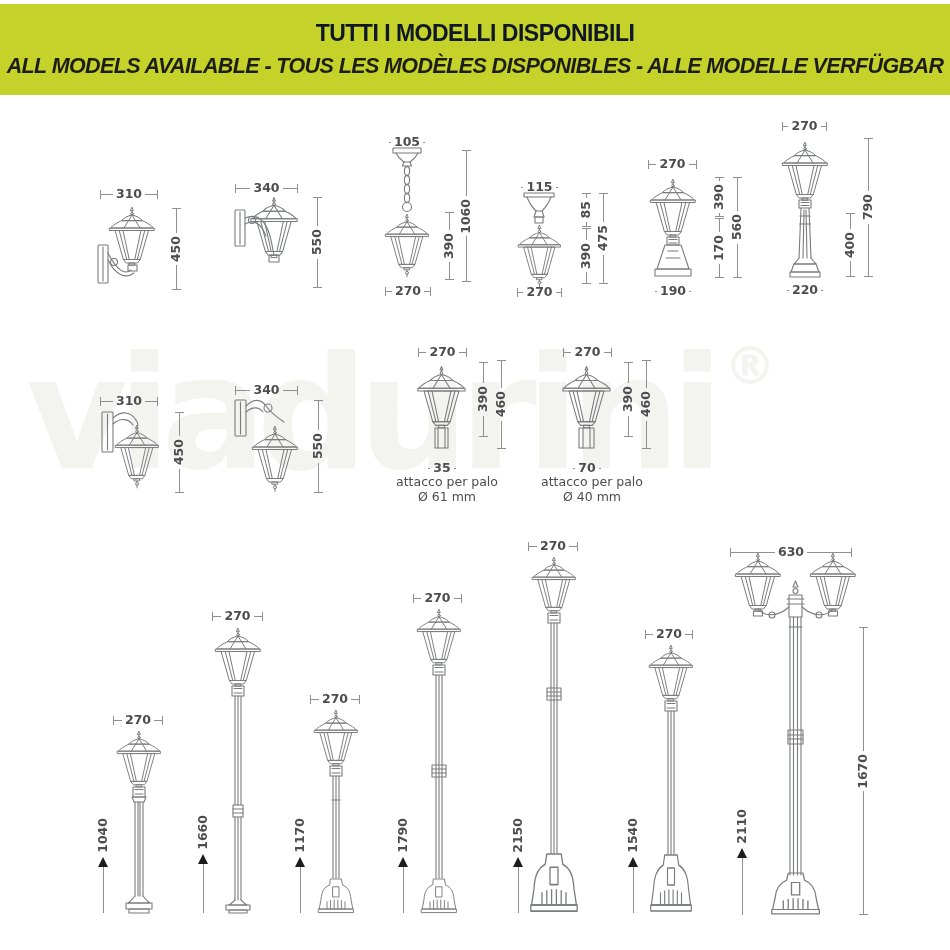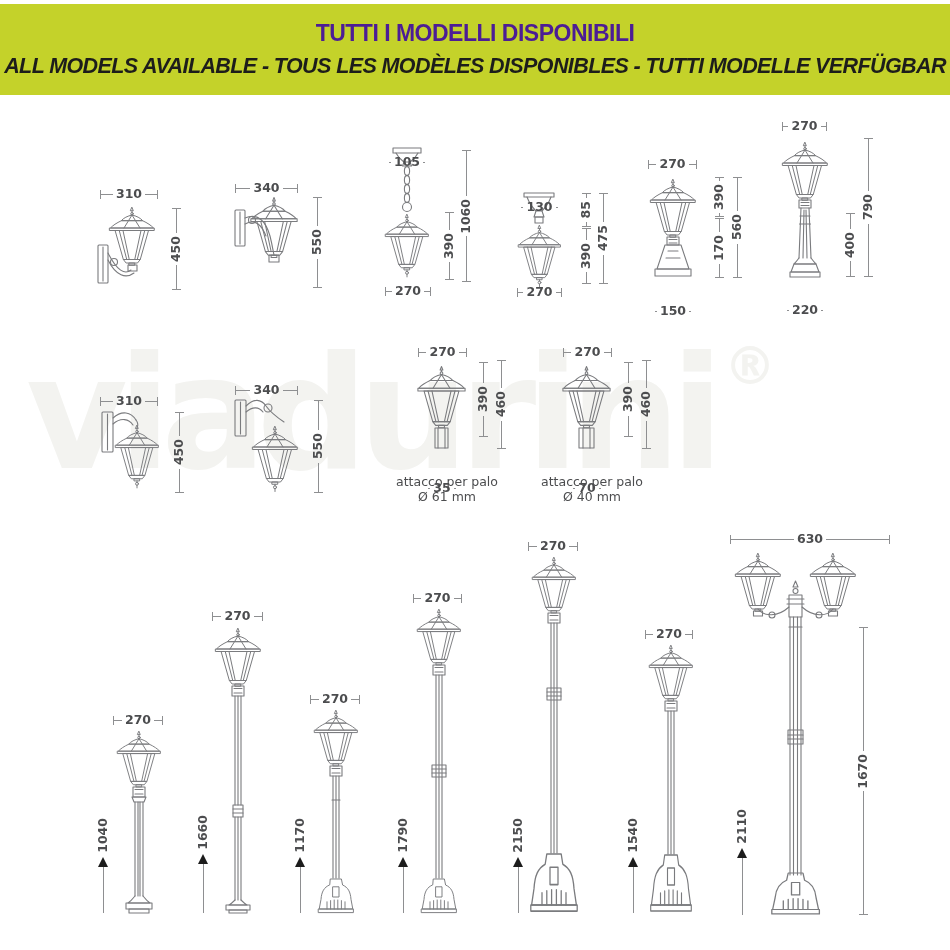--- a/index.html
+++ b/index.html
@@ -2,42 +2,42 @@
 <html><head>
 <meta charset="utf-8">
 <style>
   html,body{margin:0;padding:0;background:#fff;}
   .page{position:relative;width:950px;height:950px;background:#fff;overflow:hidden;
         font-family:"DejaVu Sans",sans-serif;}
   
   .header{position:absolute;left:0;top:4px;width:950px;height:91px;background:#c4d22a;
           display:flex;flex-direction:column;align-items:center;justify-content:center;
           gap:7px;z-index:3;}
-  .header .title{font-size:23px;font-weight:bold;color:#4c1d95;letter-spacing:-0.5px;
+  .header .title{font-size:23px;font-weight:bold;color:#0f172a;letter-spacing:-0.5px;
                  font-family:"Liberation Sans",sans-serif;}
   .header .subtitle{font-size:21.5px;font-weight:bold;font-style:italic;color:#1d1d1b;
                     letter-spacing:-0.6px;font-family:"Liberation Sans",sans-serif;}
   
   .watermark{position:absolute;left:26px;top:336px;z-index:0;color:#f3f3f0;
              font-weight:bold;font-size:156px;line-height:1;letter-spacing:-10px;
              white-space:nowrap;user-select:none;}
   .watermark .reg{font-size:52px;letter-spacing:0;display:inline-block;
                   transform:translateY(-84px);margin-left:10px;}
   
   .fig{position:absolute;z-index:1;}
   .draw{position:absolute;inset:0;width:100%;height:100%;stroke:#7a7b7e;fill:none;
         stroke-linecap:round;stroke-linejoin:round;}
   
   .hdim{position:absolute;display:flex;align-items:center;height:12px;
         color:#4c4d4f;font-size:12.5px;}
   .hdim .tk{width:1px;height:9px;background:#8e8f91;}
   .hdim .ln{flex:1;height:1px;background:#8e8f91;}
   .hdim b{padding:0 3px;line-height:1;white-space:nowrap;font-weight:bold;}
   .hdim.tight .ln{flex:0 0 2px;}
-  .hdim.tight{justify-content:center;margin-top:20px;}
+  .hdim.tight{justify-content:center;}
   
   .vdim{position:absolute;display:flex;flex-direction:column;align-items:center;
         width:11px;color:#4c4d4f;font-size:12.5px;}
   .vdim .tkh{width:9px;height:1px;background:#8e8f91;}
   .vdim .lnv{flex:1;width:1px;background:#8e8f91;}
   .vdim b{writing-mode:vertical-rl;transform:rotate(180deg);padding:3px 0;line-height:1;
           white-space:nowrap;font-weight:bold;}
   
   .adim{position:absolute;display:flex;flex-direction:column;align-items:center;
         width:16px;color:#4c4d4f;font-size:12.5px;}
@@ -81,21 +81,21 @@
         <path d="M15 38 v12 M21 36 v14 M27 35 v15 M33 35 v15 M39 36 v14 M45 38 v12"></path>
         <rect x="1" y="50" width="58" height="6"></rect>
       </g>
     </defs>
   </svg>
 
   <div class="watermark"><span>viadurini</span><span class="reg">®</span></div>
 
   <div class="header">
     <div class="title">TUTTI I MODELLI DISPONIBILI</div>
-    <div class="subtitle">ALL MODELS AVAILABLE - TOUS LES MODÈLES DISPONIBLES - TUTTI MODELLE VERFÜGBAR</div>
+    <div class="subtitle">ALL MODELS AVAILABLE - TOUS LES MODÈLES DISPONIBLES - ALLE MODELLE VERFÜGBAR</div>
   </div>
 
   <div class="fig" style="left:95px;top:183px;width:90px;height:112px">
     <svg class="draw" viewBox="0 0 90 112">
       <g stroke-width="1.1">
         <rect x="3" y="62" width="10" height="38" rx="1"></rect>
           <path d="M8 64 v34"></path>
         <path d="M13 70 C22 88 30 92 36 87"></path>
           <path d="M13 77 C21 93 31 96 39 90"></path>
         <circle cx="19" cy="79" r="3.5"></circle>
@@ -199,21 +199,21 @@
         <path d="M17 19 C20 27 24 31 26 33 h6 C34 31 38 27 41 19"></path>
         <path d="M26 33 l-2 6 h10 l-2 -6"></path>
           <rect x="25" y="39" width="8" height="6"></rect>
       </g>
       <use href="#lant" transform="translate(6,47) scale(0.47)"></use>
       <use href="#drop" transform="translate(6,47) scale(0.47)"></use>
     </svg>
     <div class="hdim tight" style="left:13px;top:3px;width:33px">
         <i class="tk"></i>
         <i class="ln"></i>
-        <b>130</b>
+        <b>115</b>
         <i class="ln"></i>
         <i class="tk"></i>
       </div>
     <div class="vdim" style="left:71px;top:15px;height:34px">
         <i class="tkh"></i>
         <i class="lnv"></i>
         <b>85</b>
         <i class="lnv"></i>
         <i class="tkh"></i>
       </div>
@@ -275,21 +275,21 @@
     <div class="vdim" style="left:92px;top:59px;height:101px">
         <i class="tkh"></i>
         <i class="lnv"></i>
         <b>560</b>
         <i class="lnv"></i>
         <i class="tkh"></i>
       </div>
     <div class="hdim tight" style="left:17px;top:167px;width:32px">
         <i class="tk"></i>
         <i class="ln"></i>
-        <b>150</b>
+        <b>190</b>
         <i class="ln"></i>
         <i class="tk"></i>
       </div>
   </div>
 
   <div class="fig" style="left:775px;top:112px;width:100px;height:183px">
     <svg class="draw" viewBox="0 0 100 183">
       <g stroke-width="1.1">
         <rect x="24" y="88" width="12" height="8"></rect>
           <path d="M26 90.5 h8 M26 93.5 h8"></path>
@@ -652,21 +652,21 @@
         <path d="M70 92 V350 M81 92 V350"></path>
           <path d="M73.5 92 V350 M77.5 92 V350"></path>
         <path d="M69 102 h13"></path>
         <rect x="68" y="205" width="15" height="14"></rect>
           <path d="M68 210 h15 M68 214 h15"></path>
       </g>
       <use href="#lant" transform="translate(13,28) scale(0.5)"></use>
       <use href="#lant" transform="translate(88,28) scale(0.5)"></use>
       <use href="#flute" transform="translate(51,348) scale(0.82,0.73)"></use>
     </svg>
-    <div class="hdim" style="left:10px;top:8px;width:160px">
+    <div class="hdim" style="left:10px;top:21px;width:122px">
         <i class="tk"></i>
         <i class="ln"></i>
         <b>630</b>
         <i class="ln"></i>
         <i class="tk"></i>
       </div>
     <div class="vdim" style="left:138px;top:102px;height:288px">
         <i class="tkh"></i>
         <i class="lnv"></i>
         <b>1670</b>

